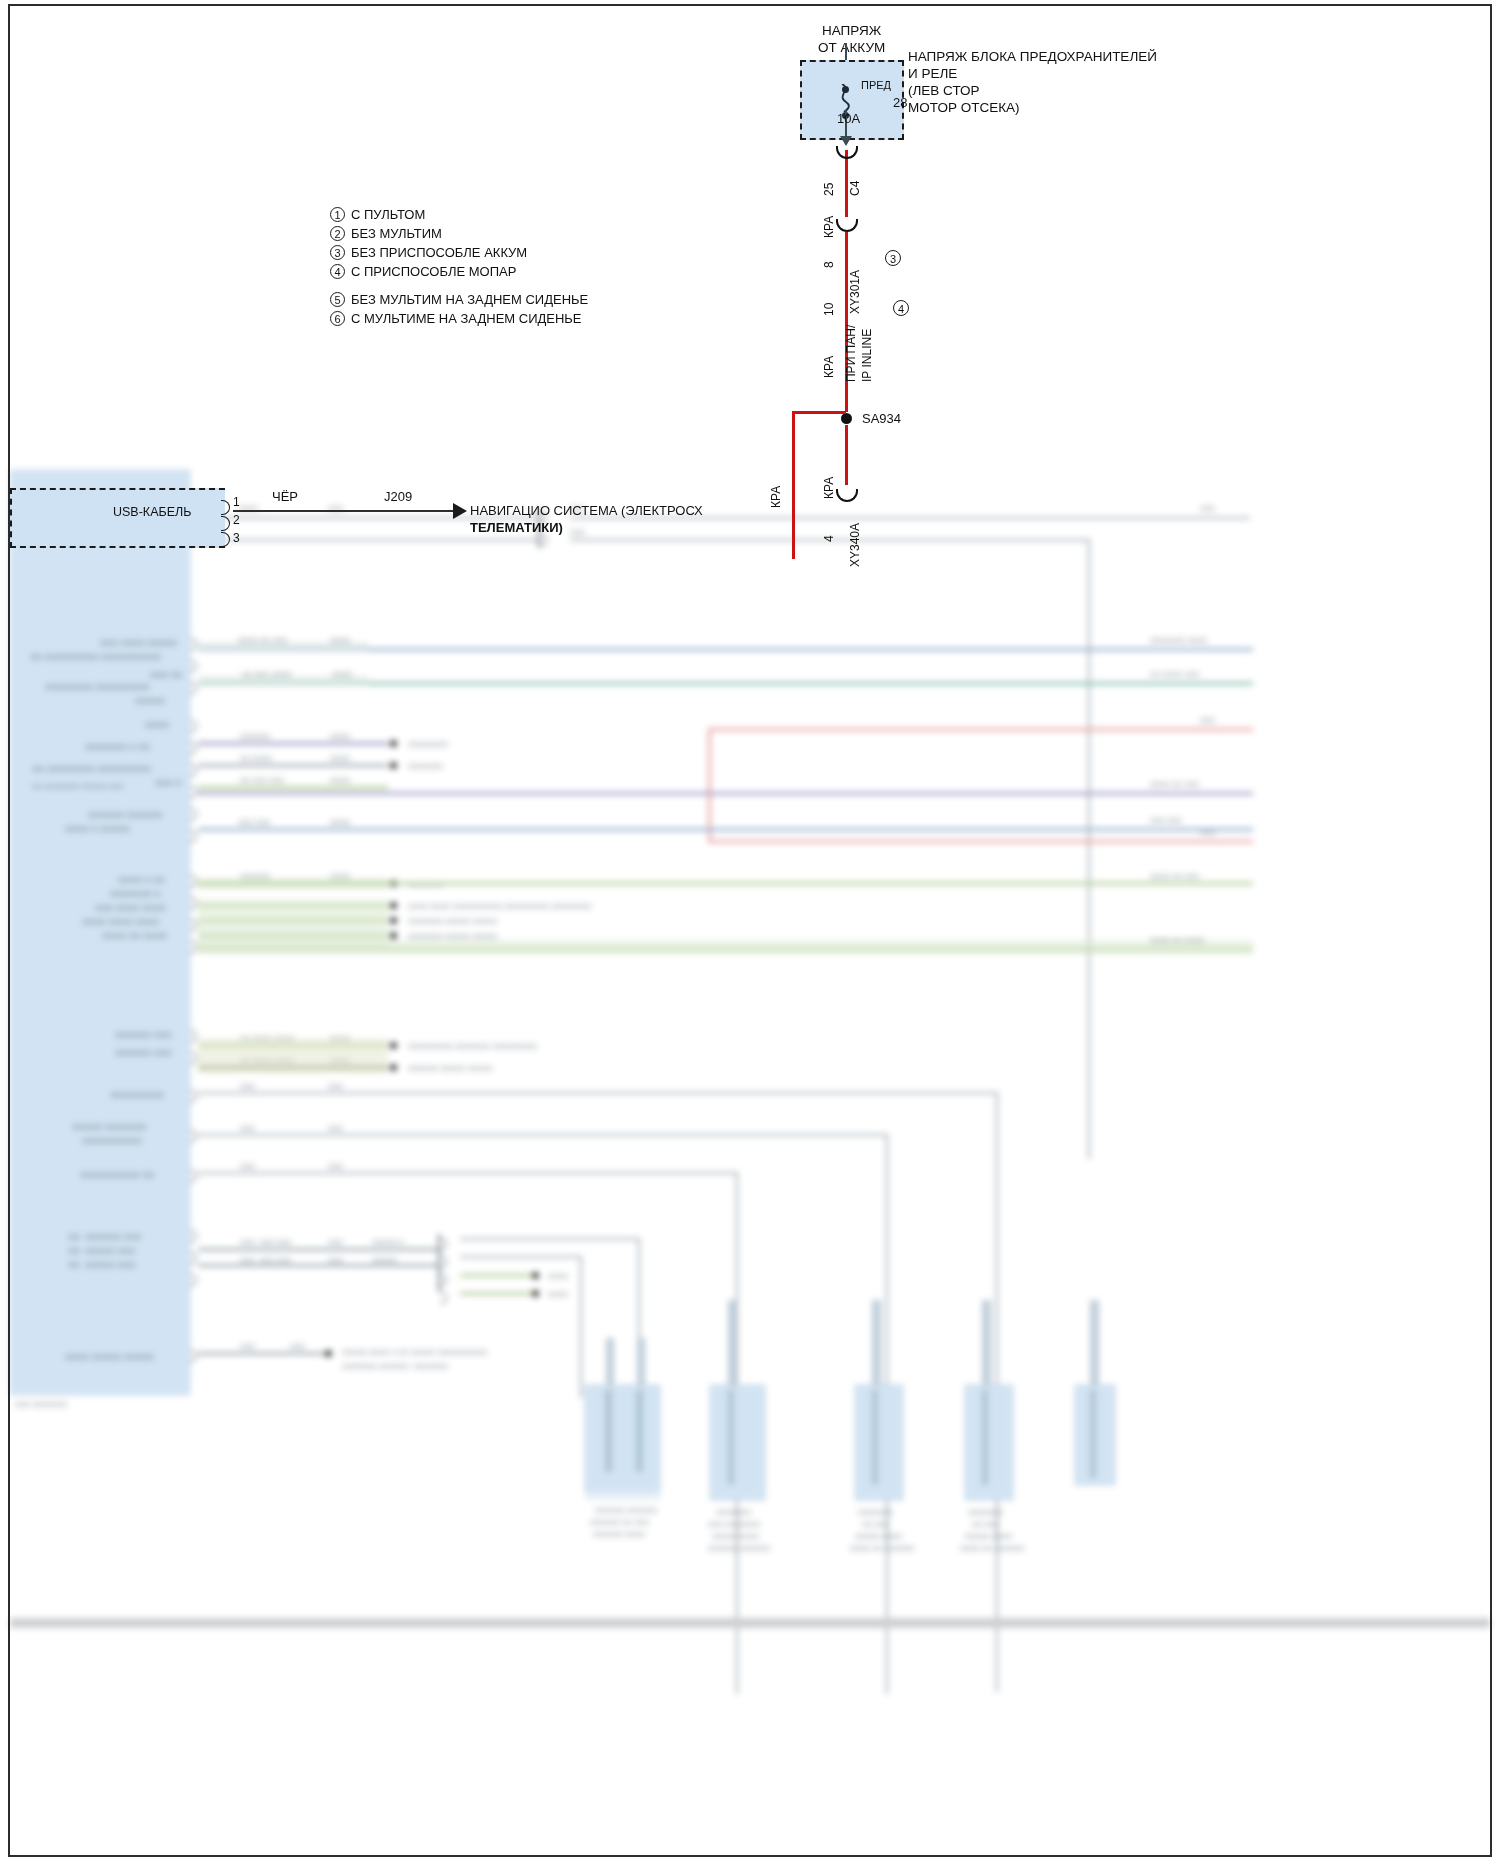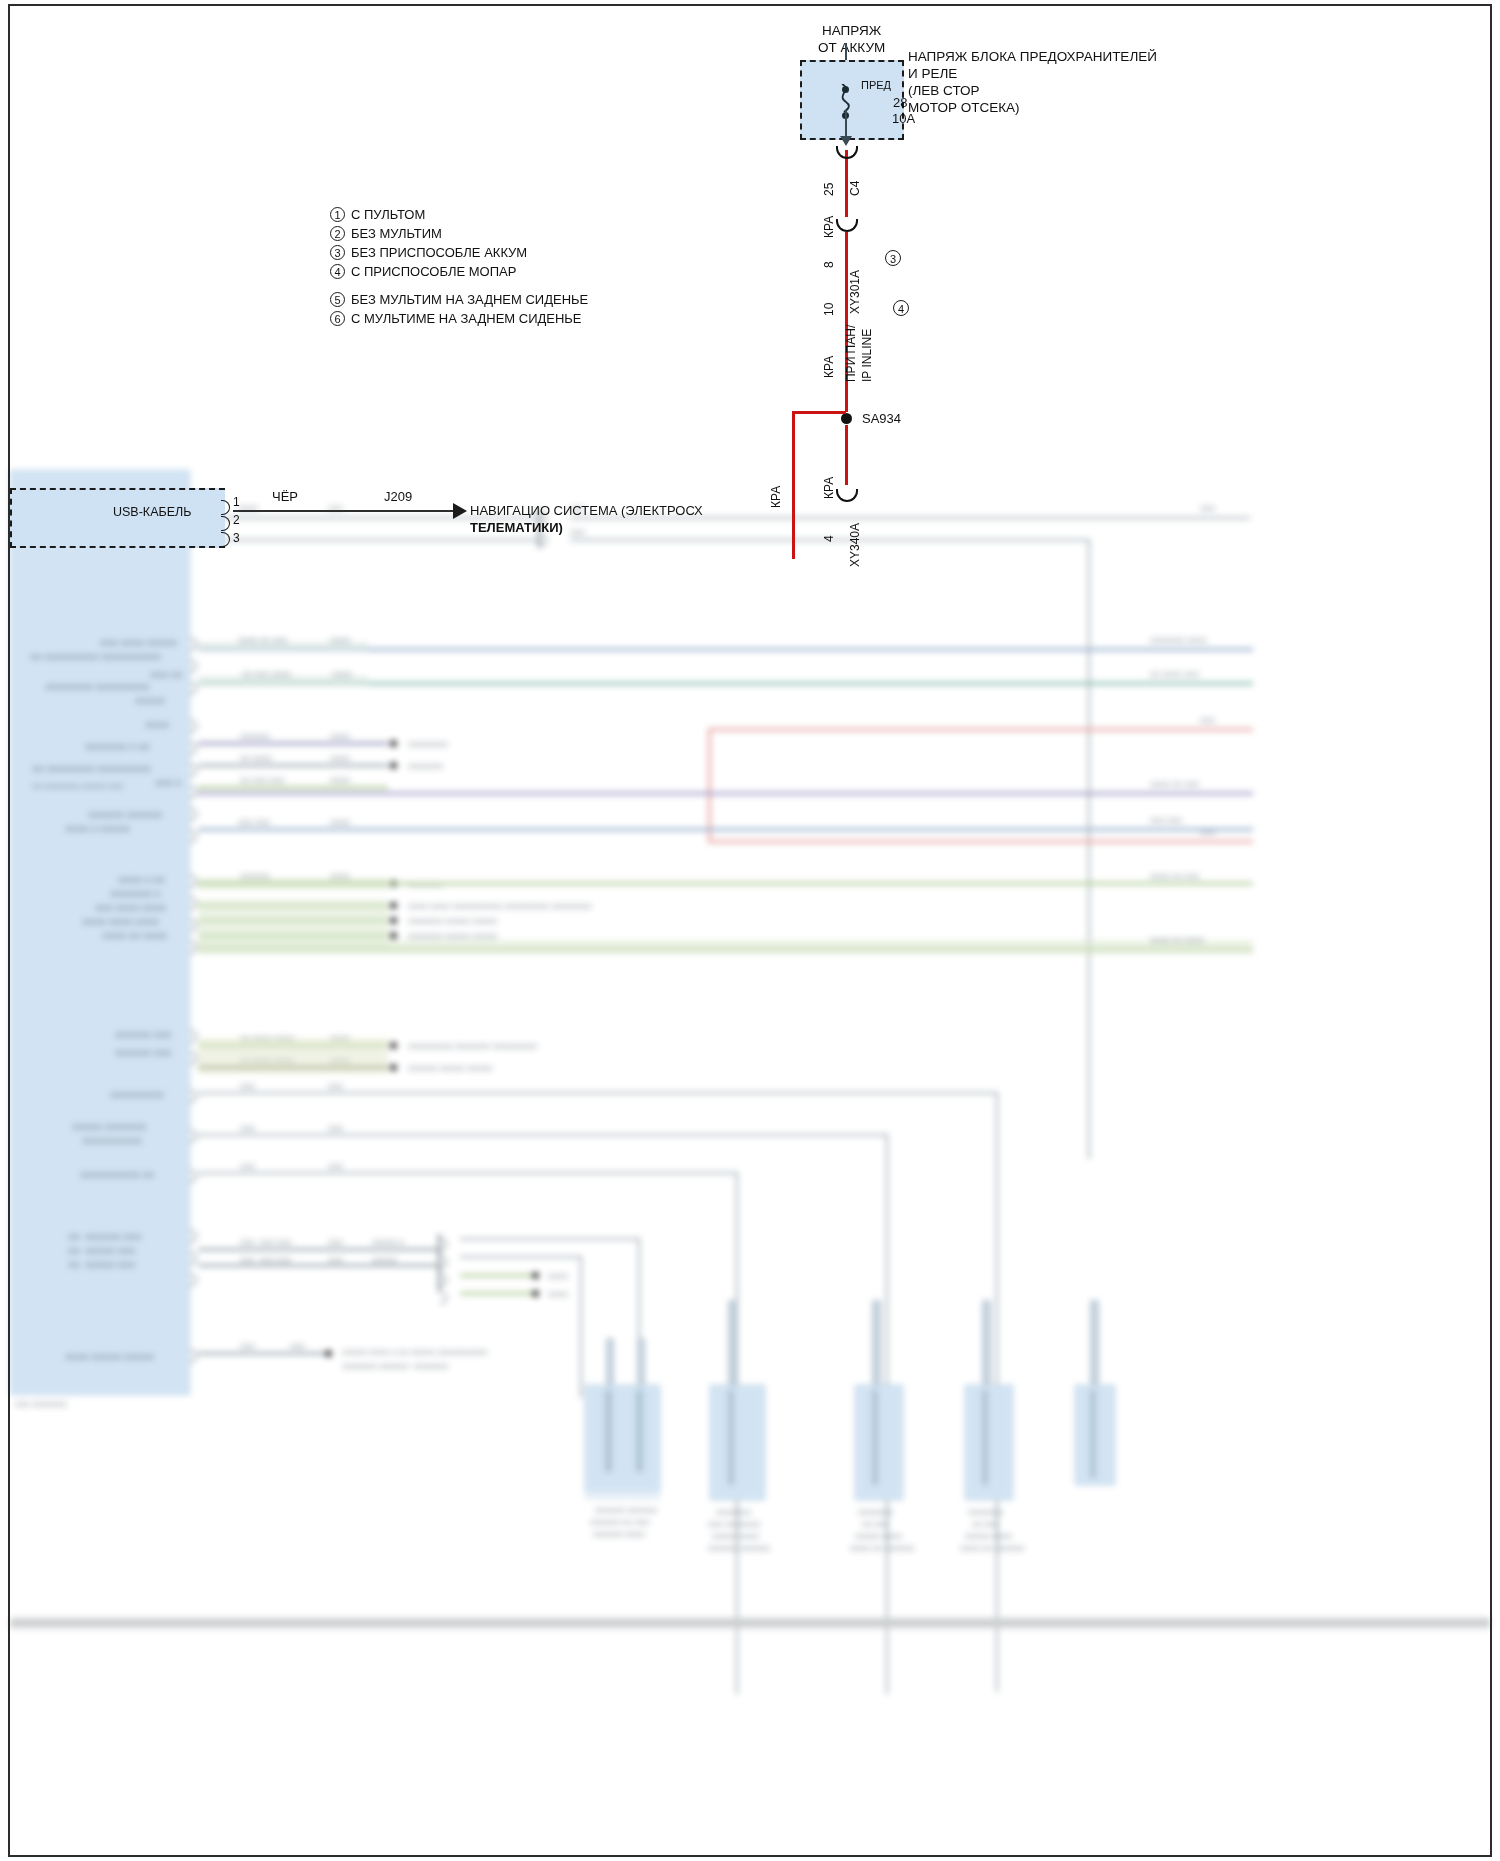--- a/index.html
+++ b/index.html
@@ -470,21 +470,21 @@
   <div class="fuse-dot" style="left:842px; top:86px;"></div>
   <div class="fuse-dot" style="left:842px; top:112px;"></div>
   <svg class="fuse-squiggle" viewBox="0 0 16 28">
     <path d="M4 0 C 14 5, -2 12, 8 18 C 14 22, 9 26, 6 28" fill="none" stroke="#1b2a33" stroke-width="1.8"></path>
   </svg>
   <div class="fuse-wire-bot"></div>
   <div class="arrow-down"></div>
 
   <div class="txt" style="left:861px; top:79px; font-size:11px;">ПРЕД</div>
   <div class="txt" style="left:861px; top:95px; font-size:13px;margin-left:32px;">28</div>
-  <div class="txt" style="left:892px; top:111px; font-size:13px;">10A</div>
+  <div class="txt" style="left:837px; top:111px; font-size:13px;">10A</div>
 
   <div class="txt" style="left:908px; top:49px; font-size:13.5px;">НАПРЯЖ БЛОКА ПРЕДОХРАНИТЕЛЕЙ</div>
   <div class="txt" style="left:908px; top:66px; font-size:13.5px;">И РЕЛЕ</div>
   <div class="txt" style="left:908px; top:83px; font-size:13.5px;">(ЛЕВ СТОР</div>
   <div class="txt" style="left:908px; top:100px; font-size:13.5px;">МОТОР ОТСЕКА)</div>
 
   <div id="legend">
     <div class="legend-row">
       <div class="legend-num">1</div>
       <div class="legend-lbl">С ПУЛЬТОМ</div>

